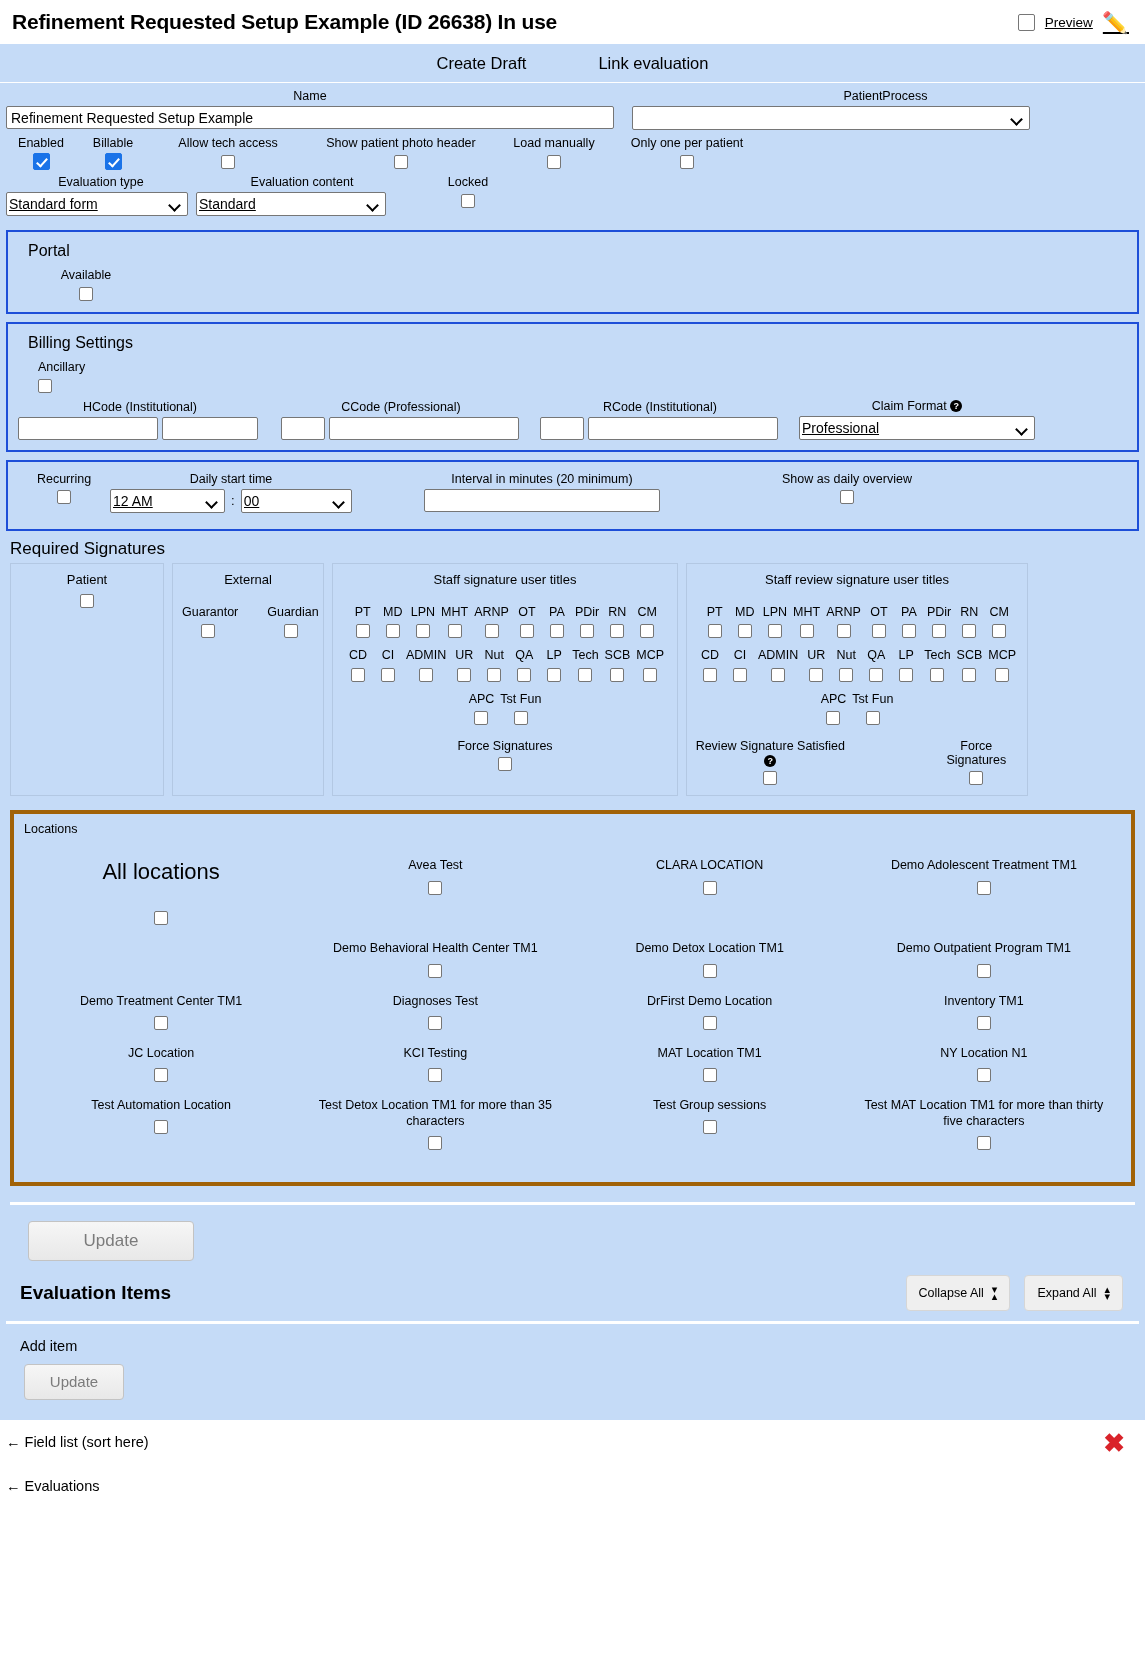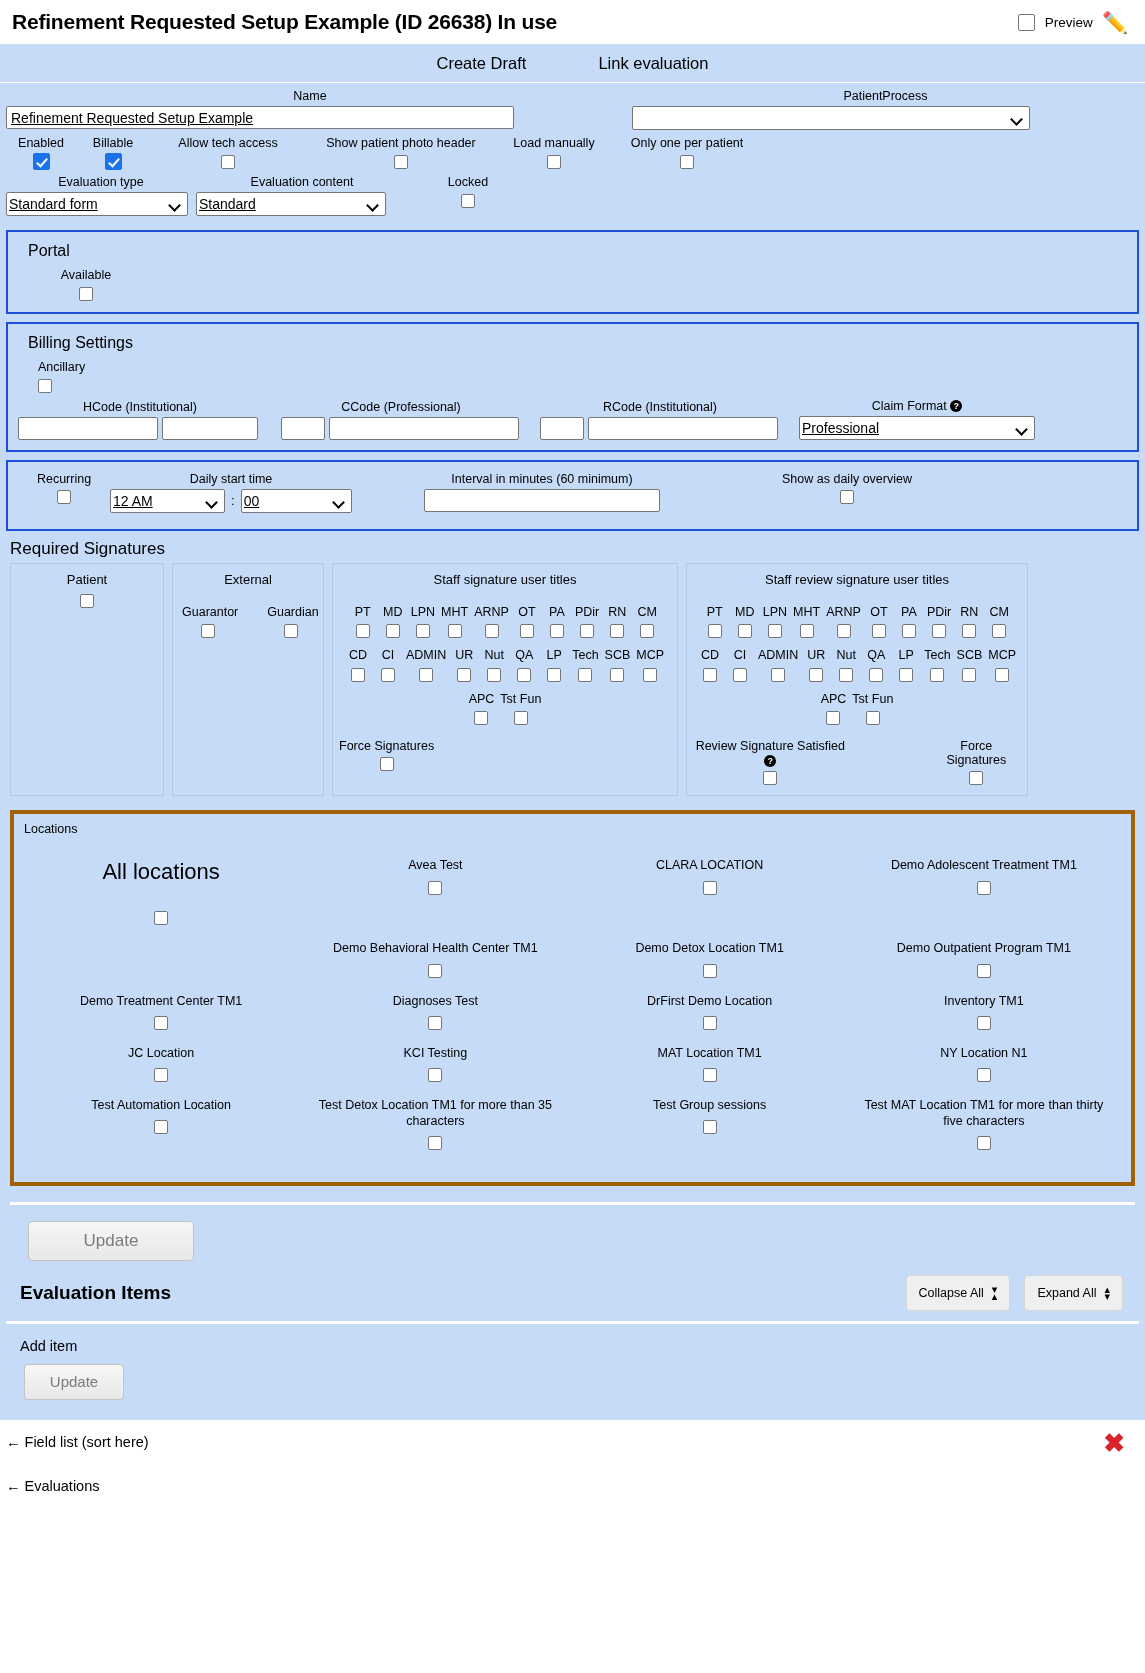--- a/index.html
+++ b/index.html
@@ -28,20 +28,21 @@
     font-weight: bold;
     letter-spacing: -0.2px;
     white-space: nowrap;
   }
   .titlebar-right {
     margin-left: auto;
     display: flex;
     align-items: center;
     gap: 10px;
     padding-right: 10px;
+    text-decoration: underline;
   }
   .preview-label { font-size: 13.5px; }
   .pencil-icon { font-size: 21px; line-height: 1; }
 
   
   .cb {
     -webkit-appearance: none;
     appearance: none;
     width: 14px; height: 14px;
     border: 1px solid #767676;
@@ -160,21 +161,21 @@
     border: 1px solid #b3c8e3;
     padding: 8px 6px 10px 6px;
     min-height: 230px;
   }
   .sig-box .hdr { text-align: center; font-size: 13px; margin-bottom: 18px; }
   .title-grid { display: flex; justify-content: center; gap: 0; }
   .title-cell { text-align: center; min-width: 30px; padding: 0 3px; }
   .title-cell .t { font-size: 12.5px; margin-bottom: 4px; white-space: nowrap; }
   .title-row2 { margin-top: 10px; }
 
-  .force-row { margin-top: 14px; display: flex; justify-content: flex-start; gap: 60px; }
+  .force-row { margin-top: 14px; display: flex; justify-content: center; gap: 60px; }
   .force-cell { text-align: center; font-size: 12.5px; }
   .force-cell .cb { margin-top: 4px; }
 
   .qmark {
     display: inline-block;
     width: 12px; height: 12px;
     border-radius: 50%;
     background: #000;
     color: #fff;
     font-size: 9px;
@@ -258,21 +259,21 @@
     <span class="tab-link">Create Draft</span>
     <span class="tab-link">Link evaluation</span>
   </div>
 
   <div class="body-panel">
 
     
     <div class="row-name">
       <div class="name-col">
         <span class="lbl">Name</span>
-        <input type="text" class="txt" style="width: 508px; text-decoration: underline;" value="Refinement Requested Setup Example">
+        <input type="text" class="txt" style="width: 608px;" value="Refinement Requested Setup Example">
       </div>
       <div class="pp-col">
         <span class="lbl">PatientProcess</span>
         <span class="selwrap" style="width:398px;">
           <select><option></option></select>
         </span>
       </div>
     </div>
 
     
@@ -397,21 +398,21 @@
             </span>
             <span>:</span>
             <span class="selwrap" style="width:118px;">
               <select>
                 <option>00</option>
               </select>
             </span>
           </div>
         </div>
         <div style="width:380px;text-align:center;">
-          <span class="lbl">Interval in minutes (60 minimum)</span>
+          <span class="lbl">Interval in minutes (20 minimum)</span>
           <input type="text" class="txt" style="width: 236px;">
         </div>
         <div style="width:230px;text-align:center;">
           <span class="lbl">Show as daily overview</span>
           <input type="checkbox" class="cb" style="">
         </div>
       </div>
     </div>
 
     

